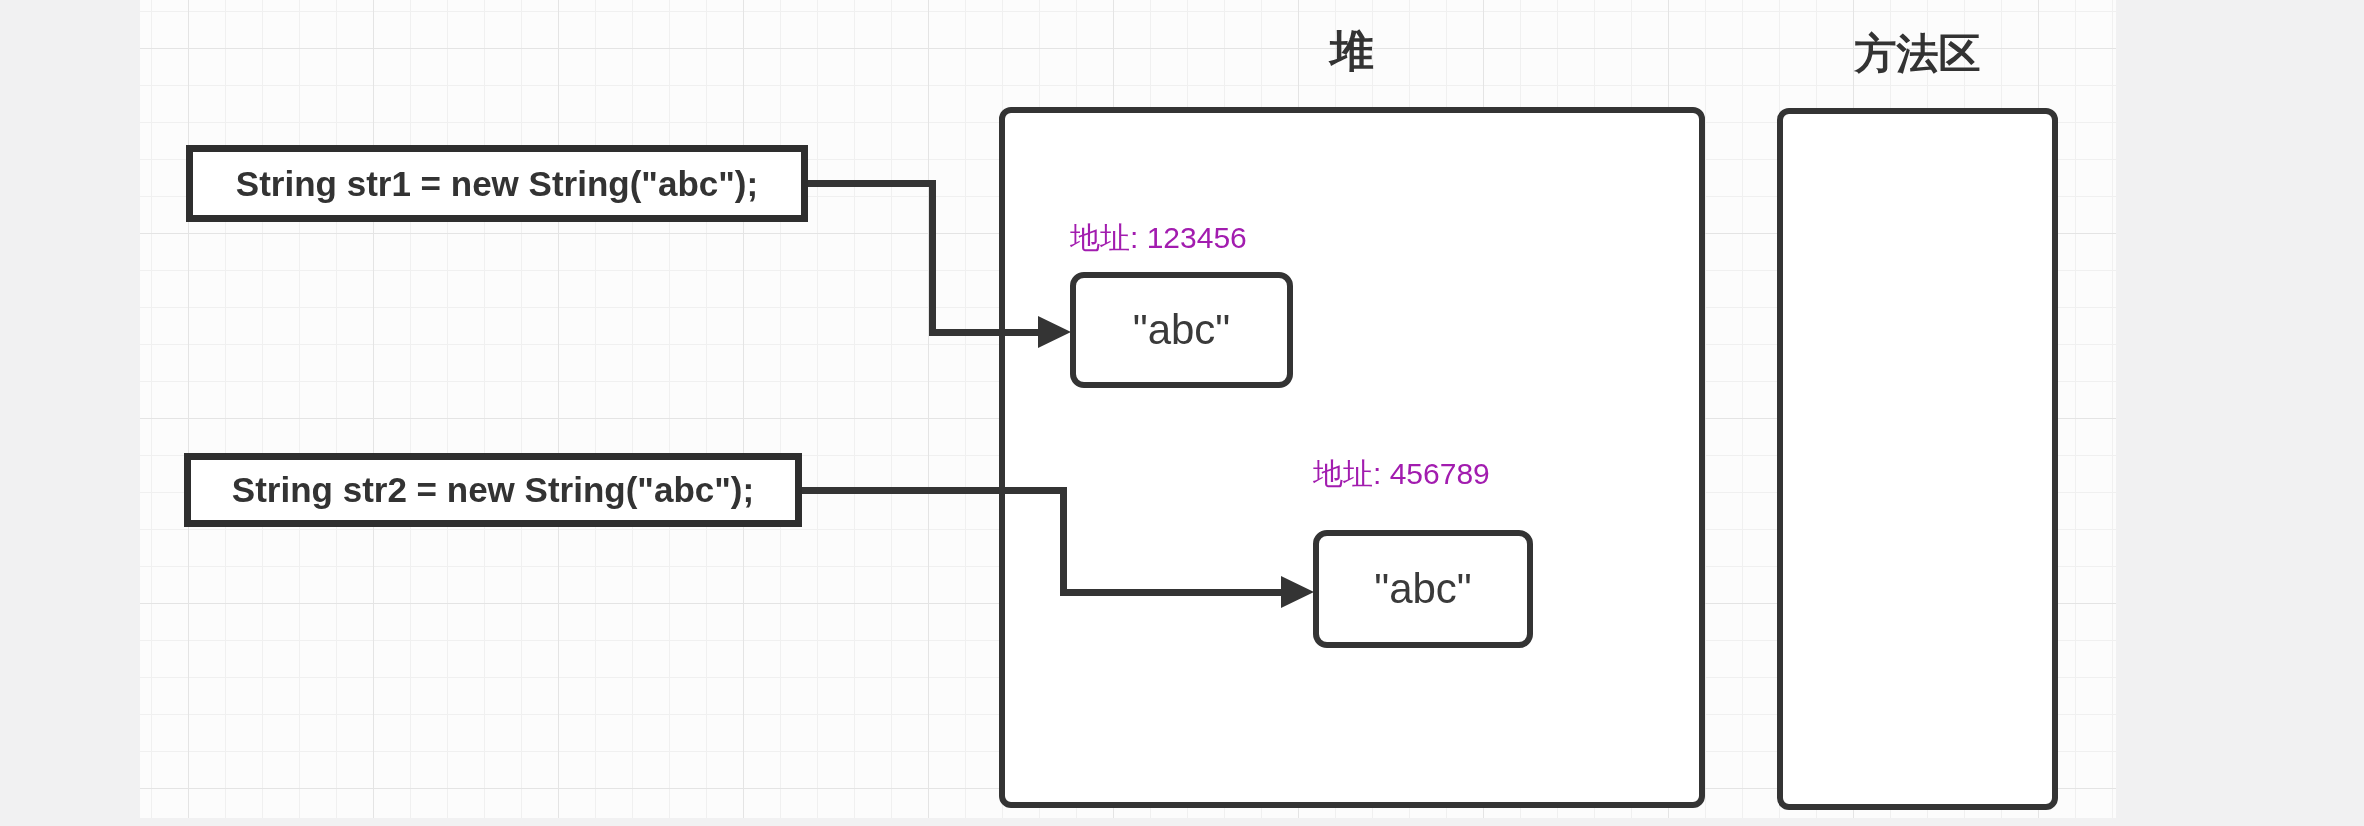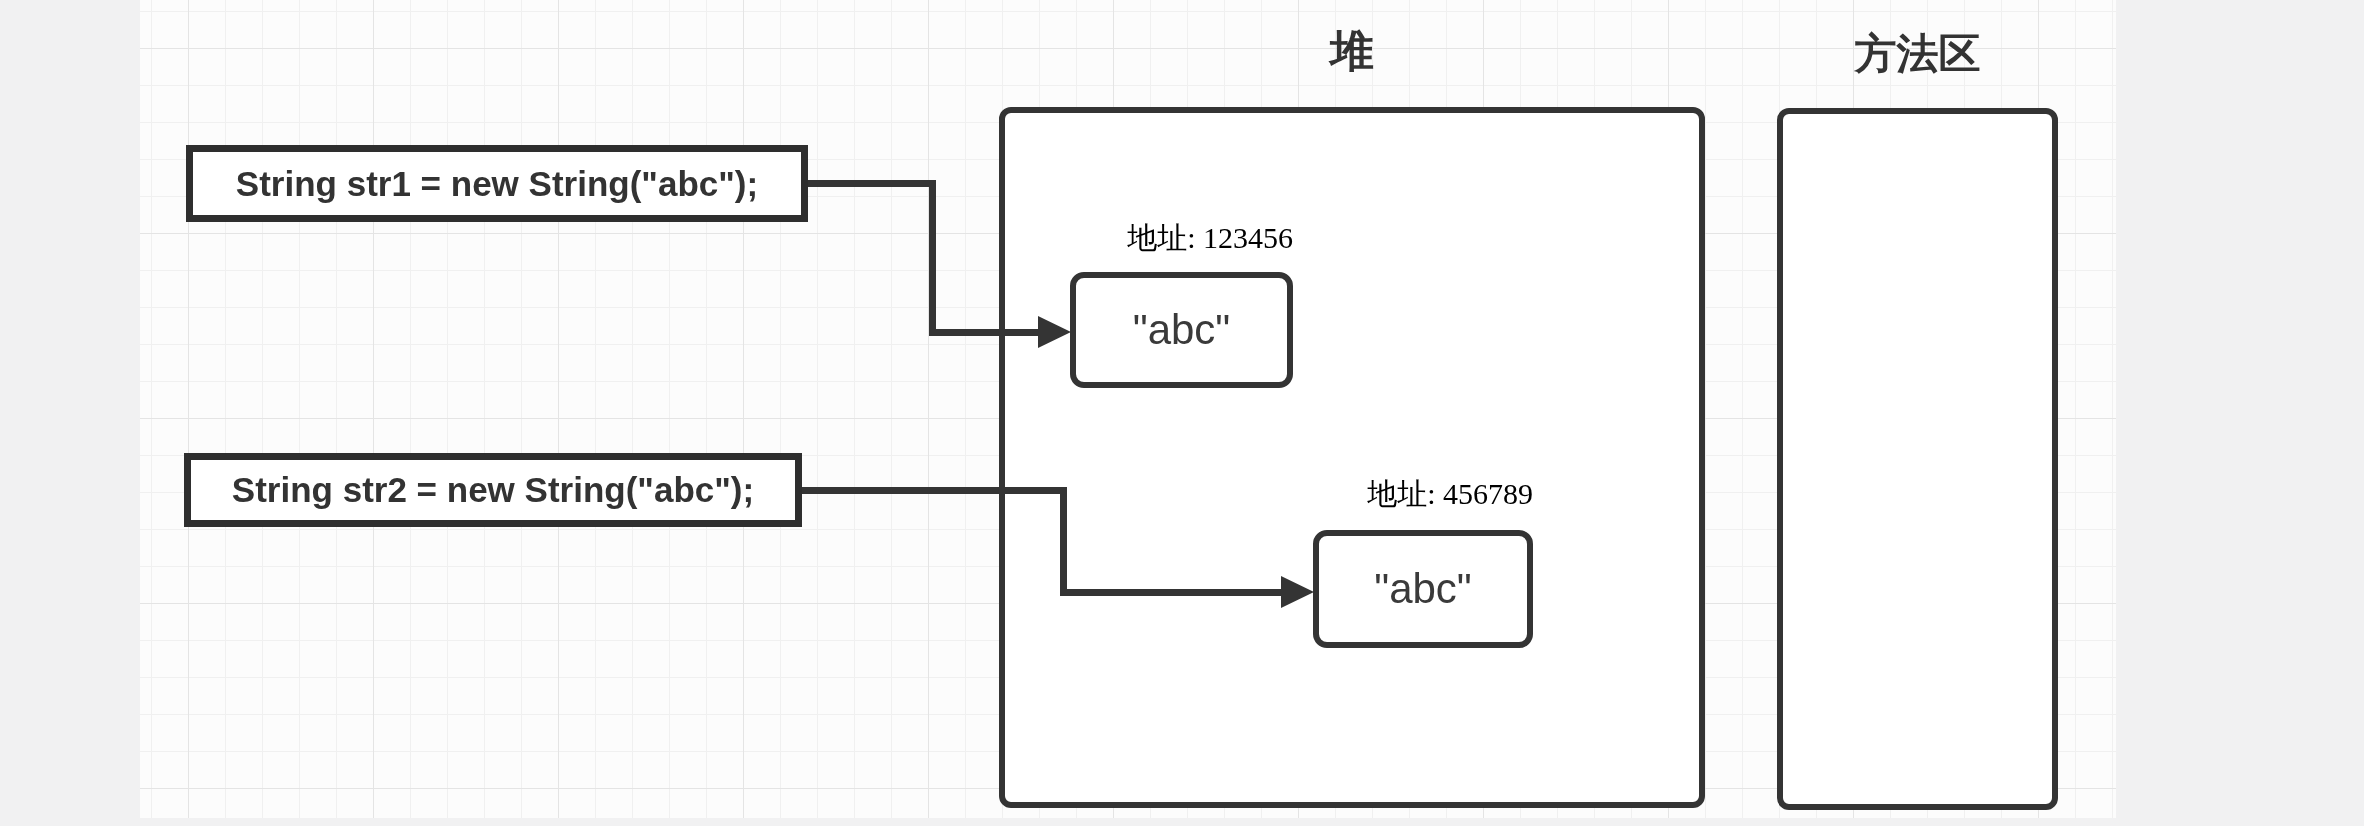--- a/index.html
+++ b/index.html
@@ -46,25 +46,24 @@
     font-size: 42px; color: #3a3a3a;
   }
   .region-title {
     position: absolute;
     text-align: center;
     font-weight: bold;
     color: #333333;
   }
   .addr-label {
     position: absolute;
-    text-align: right;
+    text-align: left;
     font-size: 30px;
-    color: #000000;
+    color: #a21caf;
     white-space: nowrap;
-    font-family: Liberation Serif, serif;
   }
   .seg { position: absolute; background: #343434; }
   .arrow-head {
     position: absolute;
     width: 0; height: 0;
     border-top: 16px solid transparent;
     border-bottom: 16px solid transparent;
     border-left: 33px solid #343434;
   }
 </style>
@@ -87,21 +86,21 @@
   </div>
   <div class="shape code-box" style="left:184px; top:453px; width:618px; height:74px;">
     <span>String str2 = new String("abc");</span>
   </div>
 
   <div class="addr-label" style="left:1070px; top:218px; width:223px;">地址: 123456</div>
   <div class="shape obj-box" style="left:1070px; top:272px; width:223px; height:116px;">
     <span>"abc"</span>
   </div>
 
-  <div class="addr-label" style="left:1313px; top:474px; width:220px;">地址: 456789</div>
+  <div class="addr-label" style="left:1313px; top:454px; width:220px;">地址: 456789</div>
   <div class="shape obj-box" style="left:1313px; top:530px; width:220px; height:118px;">
     <span>"abc"</span>
   </div>
 
   <div>
     <div class="seg" style="left:808px; top:180px; width:128px; height:7px;"></div>
     <div class="seg" style="left:929px; top:180px; width:7px; height:156px;"></div>
     <div class="seg" style="left:929px; top:329px; width:113px; height:7px;"></div>
     <div class="arrow-head" style="left:1038px; top:316px;"></div>
   </div>

